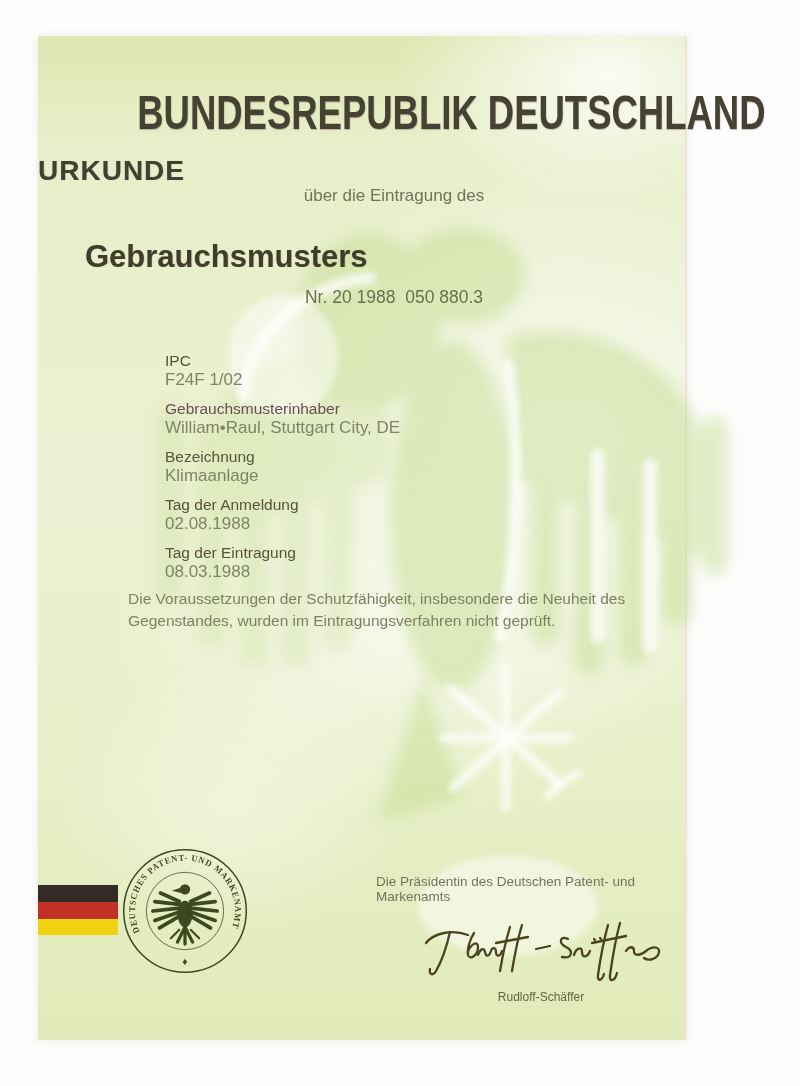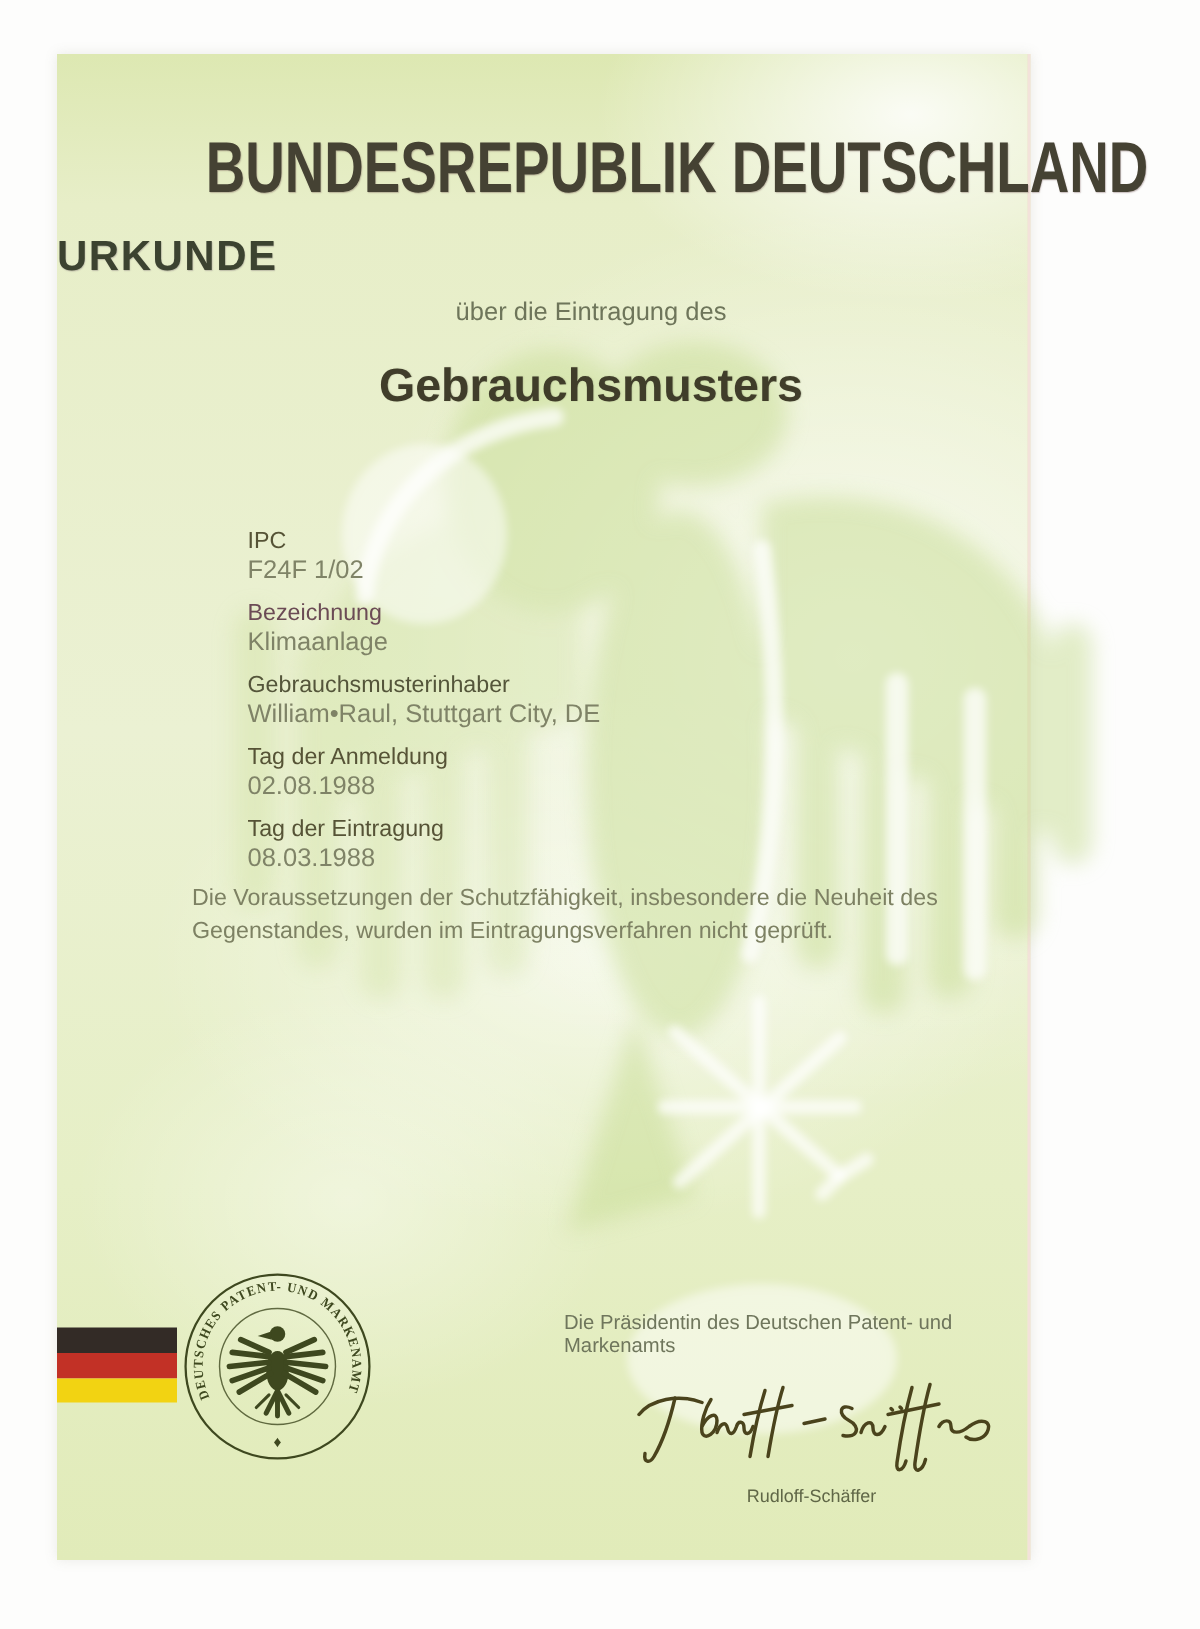--- a/index.html
+++ b/index.html
@@ -29,27 +29,28 @@
     text-shadow:0.6px 0.6px 1px rgba(100,70,70,0.35);
   }
   .country-title span { display:inline-block; transform:scaleX(0.76); transform-origin:center; }
 
   .doc-title {
     position:absolute; left:0; top:119px; width:712px; text-align:left;
     font-size:28px; font-weight:bold; color:#3c4330; letter-spacing:1px;
     text-shadow:0.4px 0.4px 0.8px rgba(90,70,90,0.3);
   }
   .subtitle {
-    position:absolute; left:0; top:162px; width:712px; text-align:center;
+    position:absolute; left:0; top:150px; width:712px; text-align:center;
     font-size:17px; color:#6e755a;
   }
   .subject {
-    position:absolute; left:0; top:203px; width:712px; text-align:center;
+    position:absolute; left:0; top:203px; width:712px; text-align:left;
     font-size:31px; font-weight:bold; color:#403d2a;
     text-shadow:0.4px 0.4px 0.8px rgba(80,90,60,0.3);
+    padding-left:47px;
   }
   .reg-number {
     position:absolute; left:0; top:251px; width:712px; text-align:center;
     font-size:17.5px; color:#697052; white-space:pre;
   }
 
   .fields { position:absolute; left:127px; top:315px; width:430px; }
   .field { margin-bottom:10px; }
   .field .label { font-size:15.5px; font-weight:normal; color:#565336; line-height:19px; }
   .field .value { font-size:17px; color:#7f8367; line-height:19px; }
@@ -125,33 +126,34 @@
       <g filter="url(#b2)" fill="#ffffff" opacity="0.5">
         <ellipse cx="245" cy="320" rx="55" ry="60"></ellipse>
         <ellipse cx="470" cy="870" rx="90" ry="50"></ellipse>
       </g>
     </svg>
 
     <h1 class="country-title"><span>BUNDESREPUBLIK DEUTSCHLAND</span></h1>
     <div class="doc-title">URKUNDE</div>
     <div class="subtitle">über die Eintragung des</div>
     <div class="subject">Gebrauchsmusters</div>
+    <div class="reg-number">Nr. 20 1988  050 880.3</div>
 
     <div class="fields">
       <div class="field">
         <div class="label">IPC</div>
         <div class="value">F24F 1/02</div>
       </div>
       <div class="field">
+        <div class="label">Gebrauchsmusterinhaber</div>
+        <div class="value">William•Raul, Stuttgart City, DE</div>
+      </div>
+      <div class="field">
         <div class="label">Bezeichnung</div>
         <div class="value">Klimaanlage</div>
-      </div>
-      <div class="field">
-        <div class="label">Gebrauchsmusterinhaber</div>
-        <div class="value">William•Raul, Stuttgart City, DE</div>
       </div>
       <div class="field">
         <div class="label">Tag der Anmeldung</div>
         <div class="value">02.08.1988</div>
       </div>
       <div class="field">
         <div class="label">Tag der Eintragung</div>
         <div class="value">08.03.1988</div>
       </div>
     </div>

